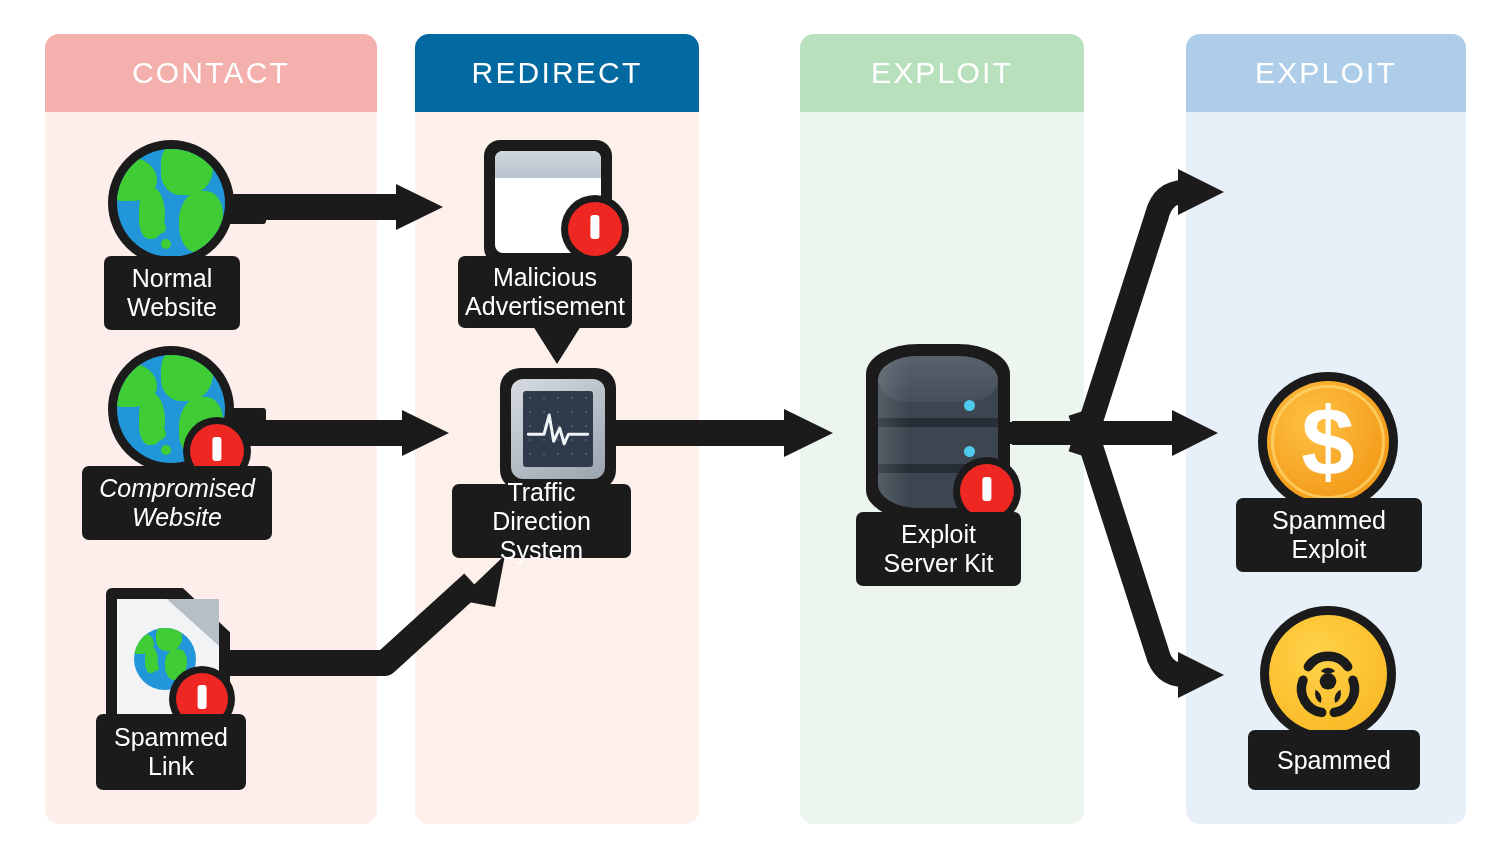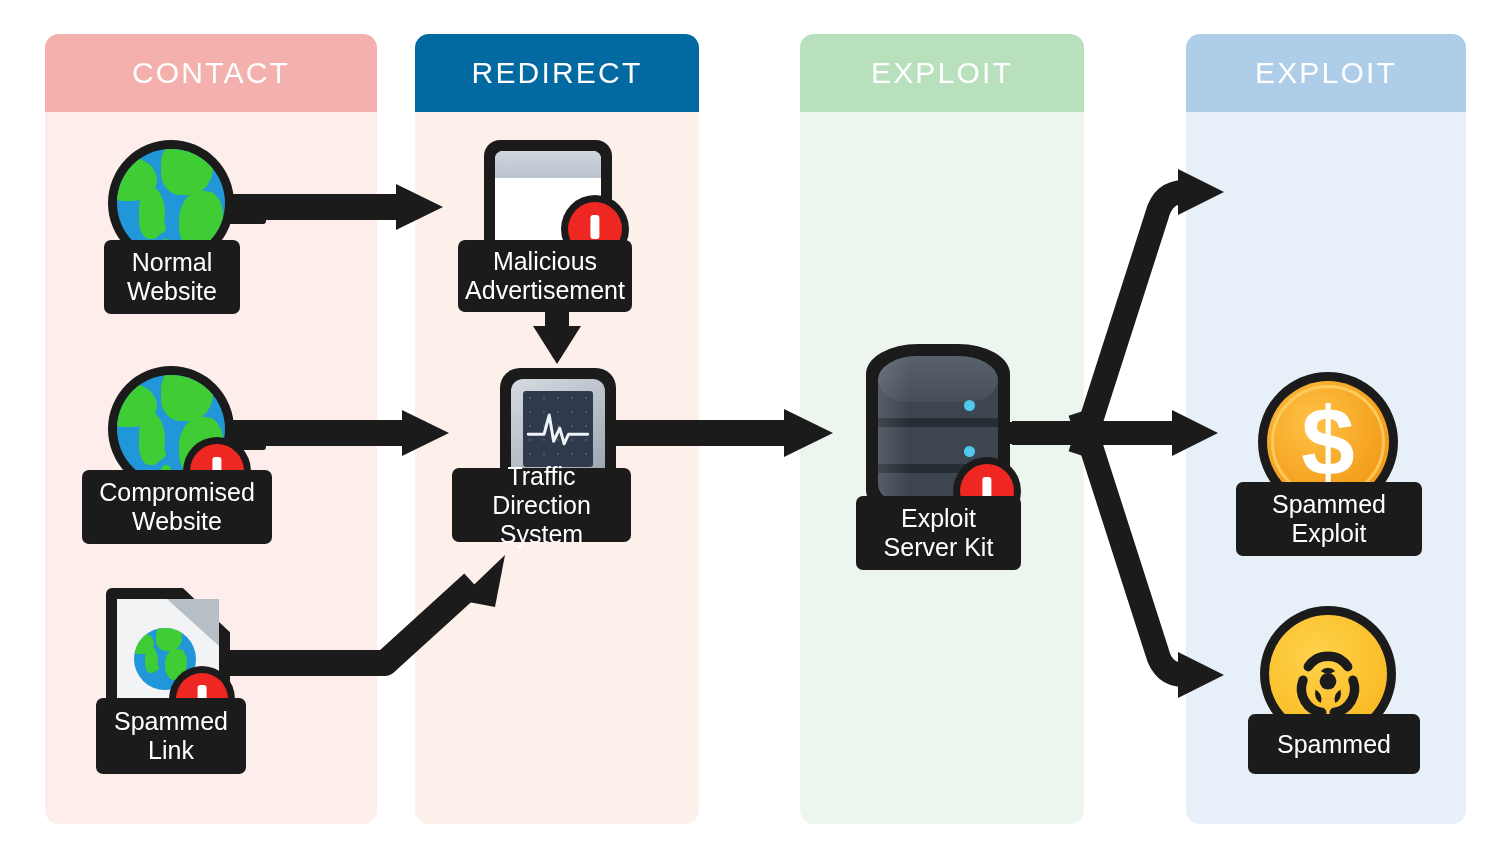--- a/index.html
+++ b/index.html
@@ -15,21 +15,21 @@
   #col-contact {left:24px;  width:332px;margin-left:21px;}
   #col-redirect{left:415px; width:284px;}
   #col-exploit {left:800px; width:284px;}
   #col-infect  {left:1186px;width:280px;}
 
   
   .node{position:absolute;}
   .label{position:absolute;background:#1b1b1b;border-radius:7px;color:#fff;
          text-align:center;display:flex;align-items:center;justify-content:center;
          font-size:25px;line-height:29px;font-weight:400;z-index:6;padding:4px 10px;
-         box-sizing:border-box;}
+         box-sizing:border-box;margin-top:16px;}
 
   
   .globe{position:absolute;border-radius:50%;background:#1b1b1b;}
   .globe .inner{position:absolute;inset:9px;border-radius:50%;background:#2196d8;overflow:hidden;}
   .globe .g1{position:absolute;background:#3fcc34;border-radius:45% 55% 50% 40%;}
   .magstem{position:absolute;background:#1b1b1b;border-radius:3px;}
 
   
   .alert{position:absolute;border-radius:50%;background:#ee2722;z-index:5;
          box-shadow:0 0 0 7px #1b1b1b;}
@@ -181,21 +181,21 @@
         <div class="g1" style="left:36px;top:72px;width:13px;height:13px;border-radius:50%;"></div>
         <div class="g1" style="left:44px;top:90px;width:10px;height:10px;border-radius:50%;"></div>
       </div>
     </div>
     <div class="label" style="left:4px;top:100px;width:136px;height:74px;flex-direction:column;">
       <div>Normal</div>
       <div>Website</div>
     </div>
   </div>
 
-  <div class="node" style="left:82px;top:366px;width:200px;height:180px;">
+  <div class="node" style="left:82px;top:346px;width:200px;height:180px;font-style:italic;">
     <div class="magstem" style="left:128px;top:62px;width:56px;height:22px;"></div>
     <div class="globe" style="left:26px;top:0px;width:126px;height:126px;">
       <div class="inner">
         <div class="g1" style="left:-14px;top:8px;width:54px;height:44px;"></div>
         <div class="g1" style="left:44px;top:-10px;width:52px;height:56px;"></div>
         <div class="g1" style="left:22px;top:38px;width:26px;height:52px;"></div>
         <div class="g1" style="left:62px;top:42px;width:44px;height:62px;border-radius:50% 40% 60% 45%;"></div>
         <div class="g1" style="left:36px;top:72px;width:13px;height:13px;border-radius:50%;"></div>
         <div class="g1" style="left:44px;top:90px;width:10px;height:10px;border-radius:50%;"></div>
       </div>

